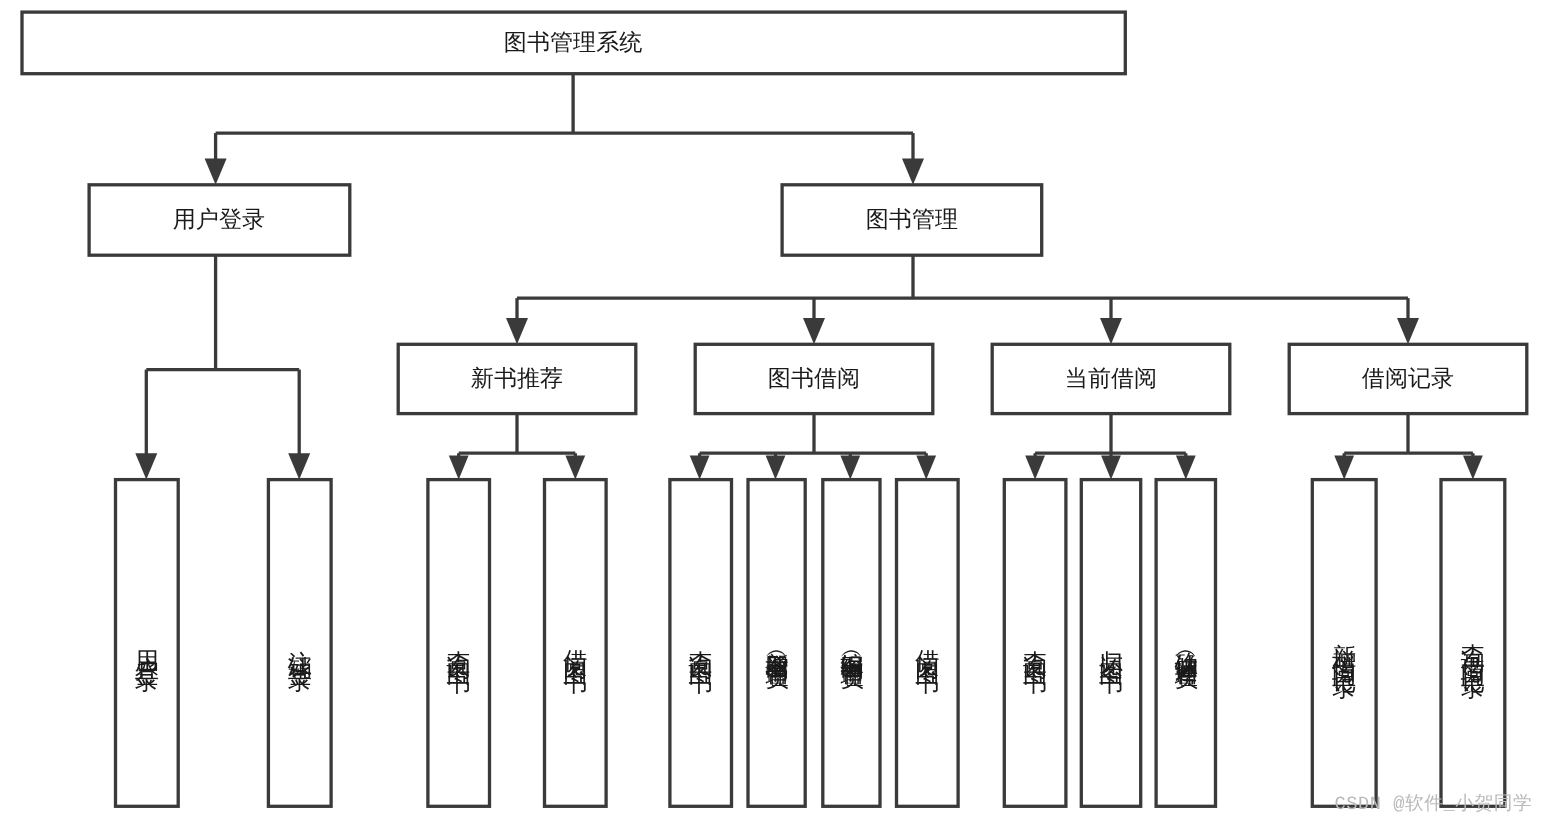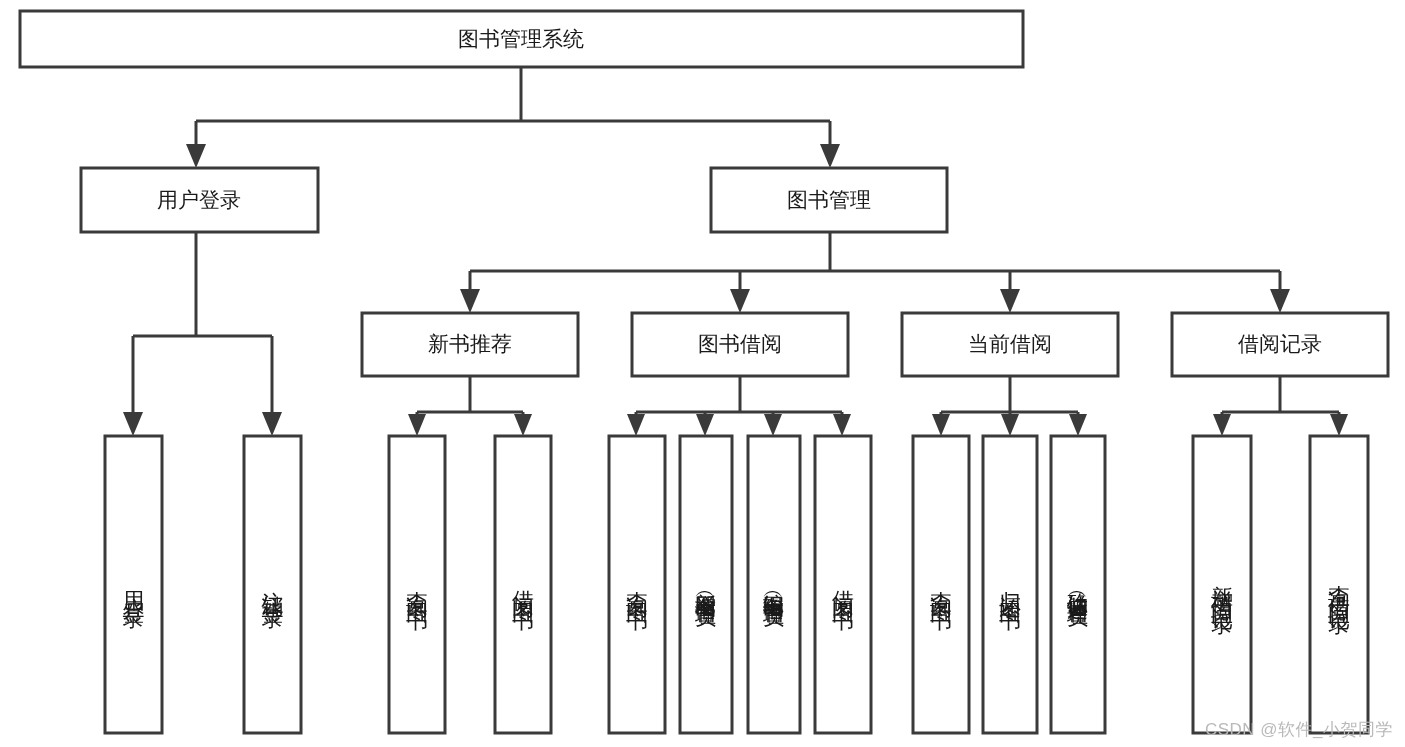--- a/index.html
+++ b/index.html
@@ -47,21 +47,21 @@
     font-family: "Liberation Sans", "DejaVu Sans", sans-serif;
     fill: #1a1a1a;
     font-size: 21px;
     text-anchor: middle;
     dominant-baseline: middle;
   }
   .watermark {
     position: absolute;
     right: 12px;
     bottom: 6px;
-    font-family: Liberation Sans, sans-serif;
+    font-family: Liberation Mono, monospace;
     font-size: 17px;
     color: #b9b9b9;
     letter-spacing: 0.5px;
     white-space: nowrap;
     pointer-events: none;
   }
 </style>
 </head>
 <body>
 

